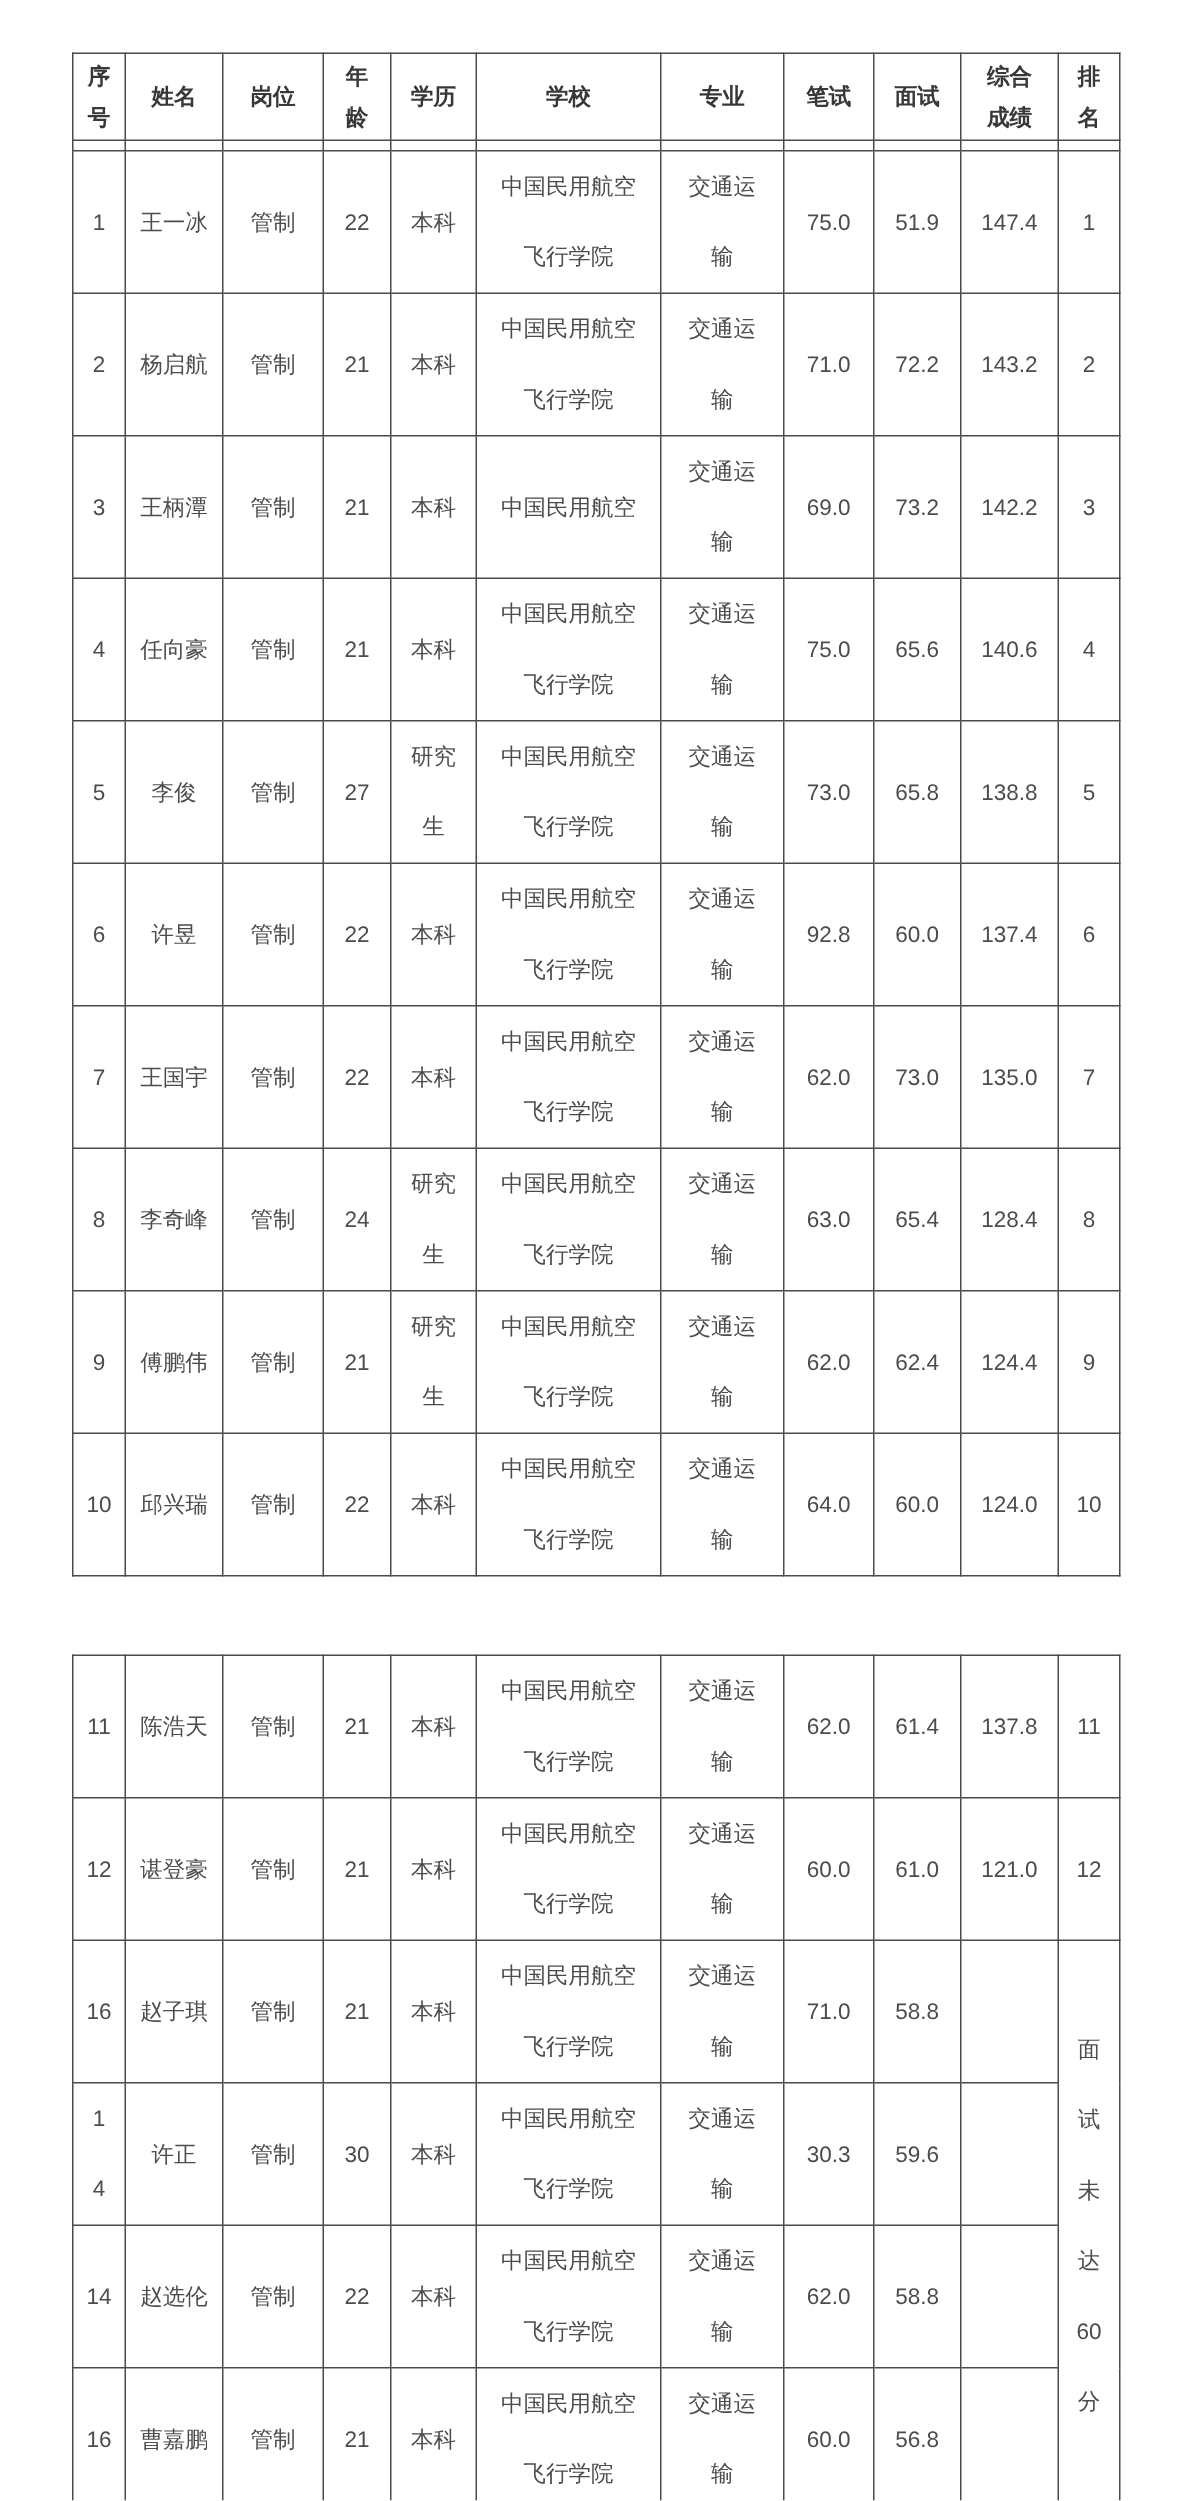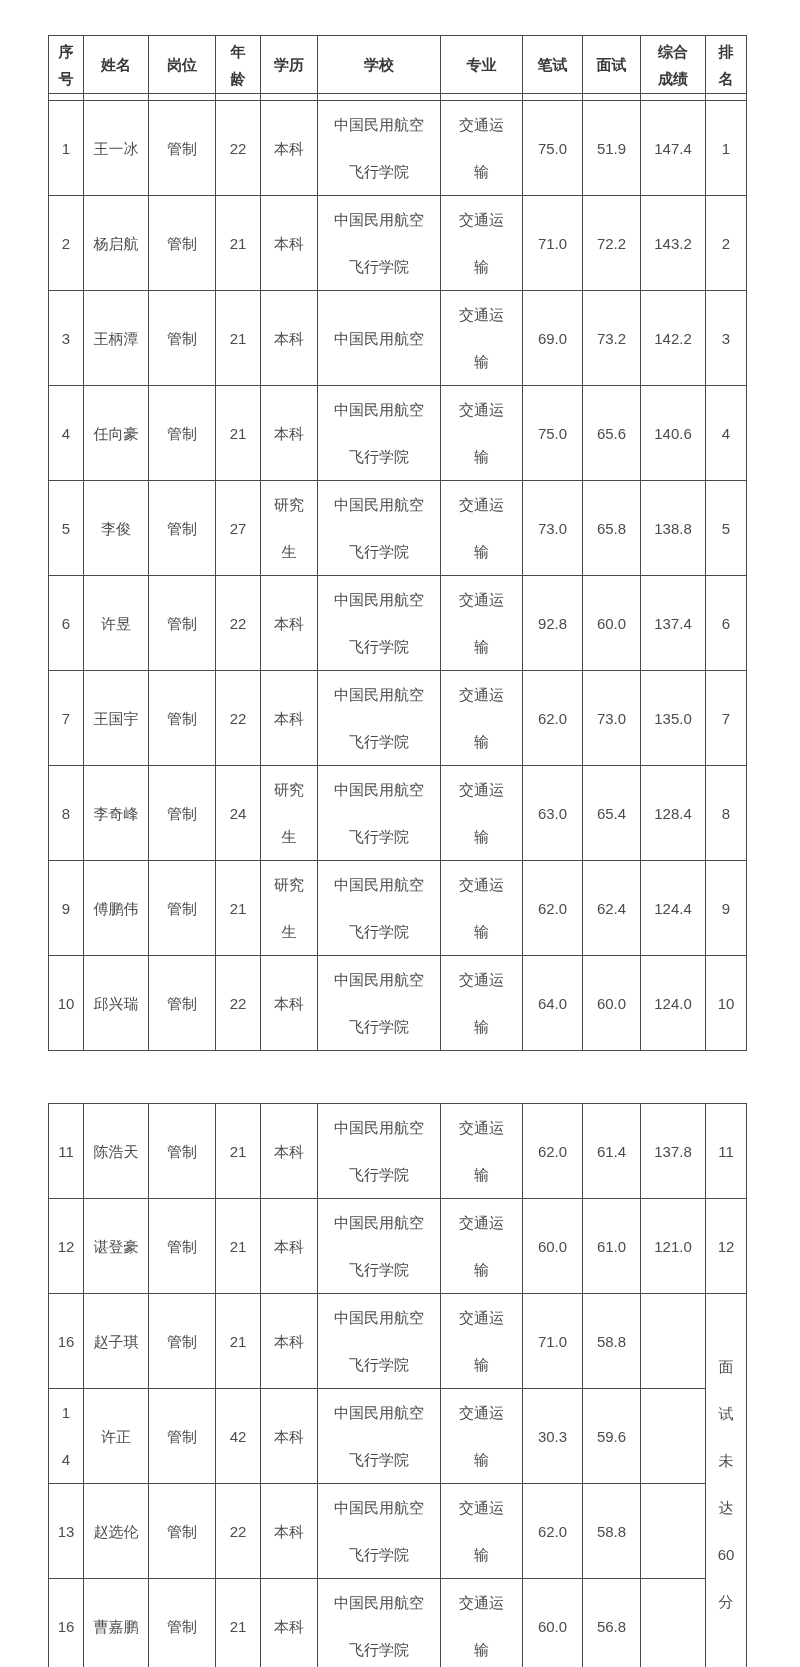--- a/index.html
+++ b/index.html
@@ -325,32 +325,32 @@
 未
 达
 60
 分</td>
         </tr>
         <tr class="data-row">
           <td>1
 4</td>
           <td>许正</td>
           <td>管制</td>
-          <td>42</td>
+          <td>30</td>
           <td>本科</td>
           <td>中国民用航空
 飞行学院</td>
           <td>交通运
 输</td>
           <td>30.3</td>
           <td>59.6</td>
           <td></td>
         </tr>
         <tr class="data-row">
-          <td>13</td>
+          <td>14</td>
           <td>赵选伦</td>
           <td>管制</td>
           <td>22</td>
           <td>本科</td>
           <td>中国民用航空
 飞行学院</td>
           <td>交通运
 输</td>
           <td>62.0</td>
           <td>58.8</td>

